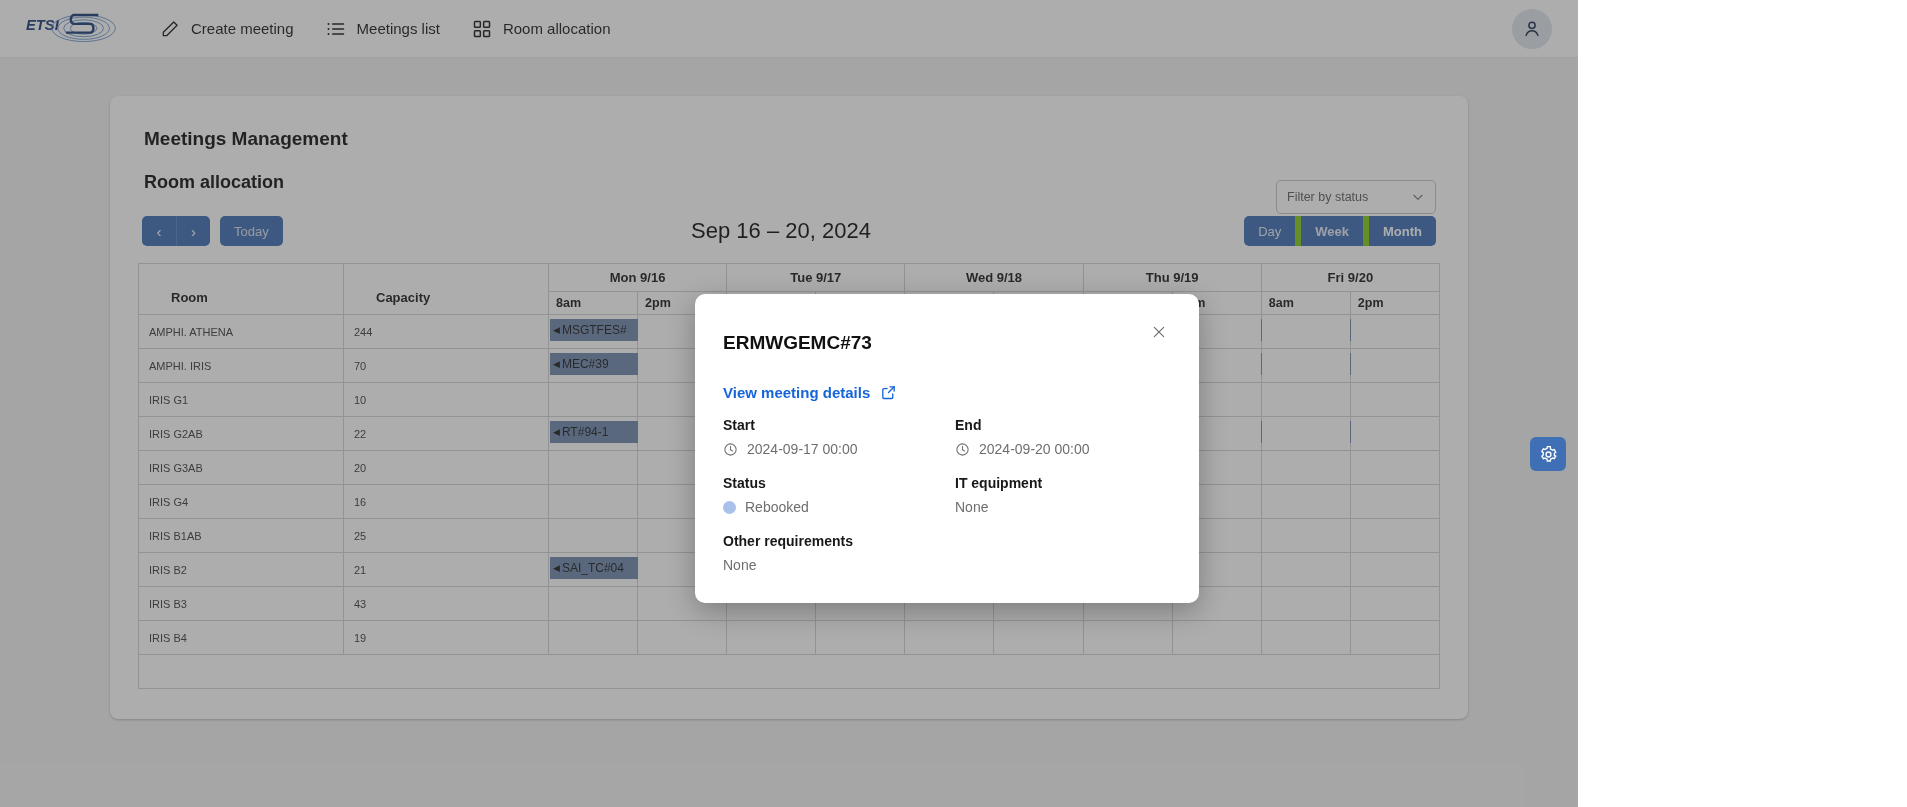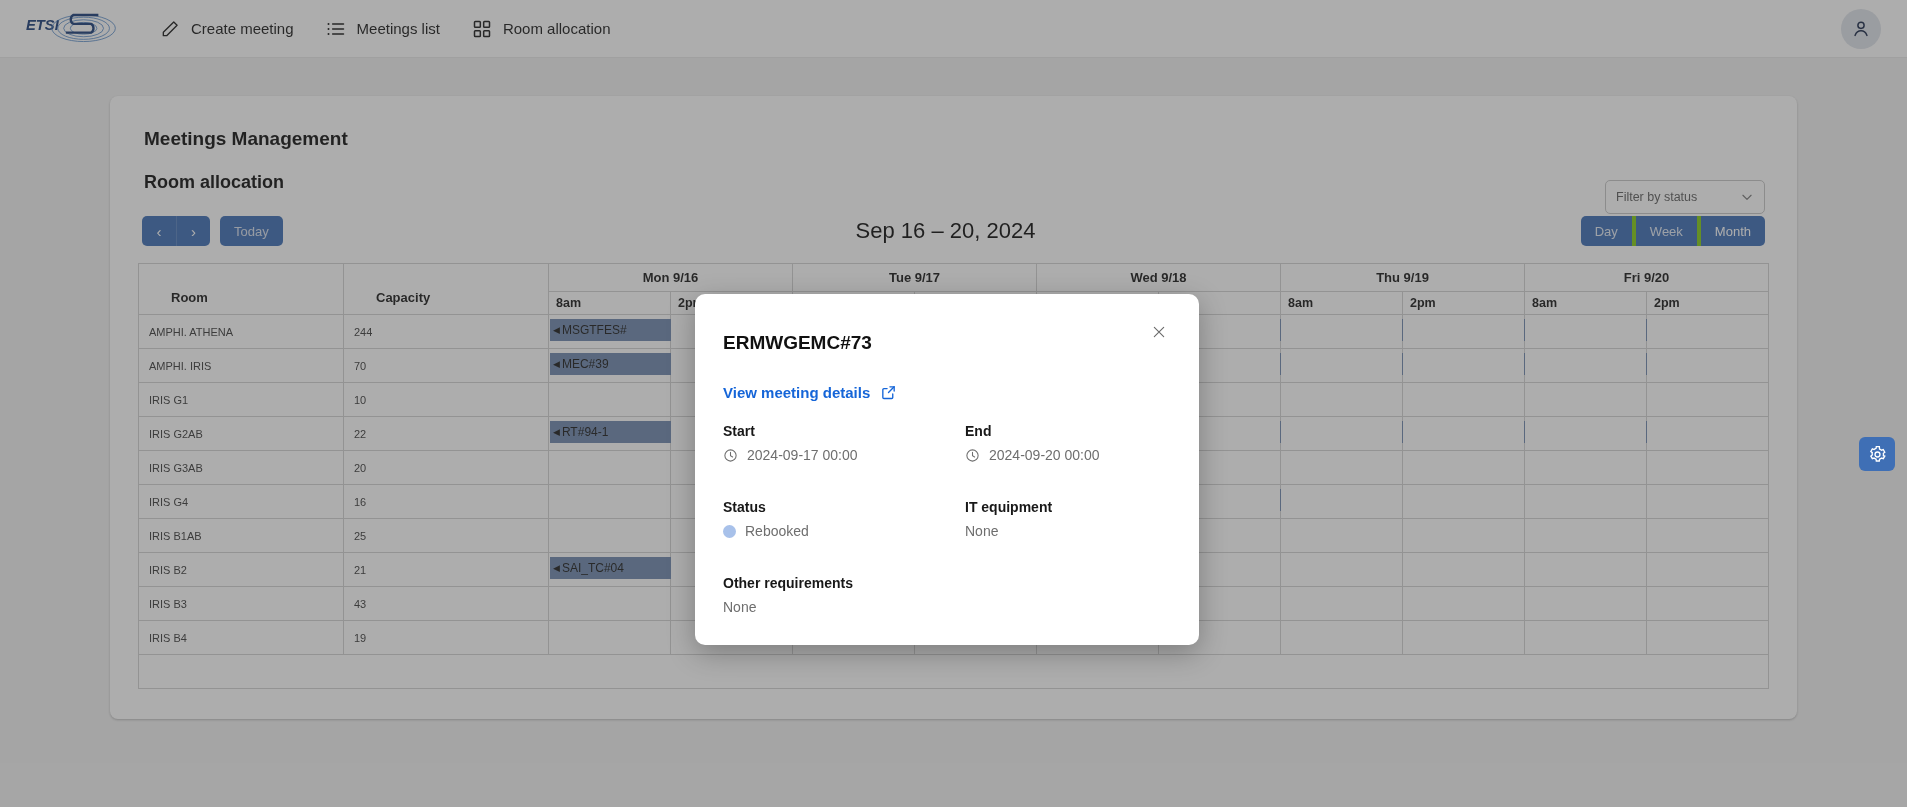--- a/index.html
+++ b/index.html
@@ -5,21 +5,21 @@
   * { box-sizing: border-box; }
   html, body {
     margin: 0; padding: 0;
     width: 1907px; height: 807px;
     overflow: hidden;
     font-family: "Liberation Sans", sans-serif;
     background: #ffffff;
   }
 
   
-  #page-root { position: relative; width: 1907px; height: 807px; background:#a21caf; }
+  #page-root { position: relative; width: 1578px; height: 807px; background:#a21caf; }
   #scrim {
     position: absolute; inset: 0;
     background: rgba(60,60,60,0.42);
     z-index: 500;
   }
 
   
   .topnav {
     position: relative; z-index: 1;
     height: 58px; width: 100%;
@@ -97,21 +97,21 @@
   .cal-title {
     position:absolute; left:0; right:16px; text-align:center;
     font-size: 22px; font-weight: normal; color:#0d0d0d;
     pointer-events:none;
   }
   .view-switch {
     margin-left:auto; display:flex; border-radius:5px; overflow:hidden;
   }
   .view-switch .btn { padding: 0 14px; color:#e3eaf5; }
   .view-switch .btn.active { color:#ffffff; }
-  .view-switch .btn + .btn { border-left: 4px solid #84cc16; }
+  .view-switch .btn + .btn { border-left: 6px solid #84cc16; font-weight: bold; }
 
   
   .cal {
     border: 1px solid #d2d2d2;
     border-collapse: collapse;
     width: 100%;
     table-layout: fixed;
     font-size: 13px;
     color: #3d3d3d;
   }
@@ -166,22 +166,22 @@
     margin-left:auto; width:24px; height:24px; cursor:pointer;
     display:flex; align-items:center; justify-content:center;
     color:#6b6b6b; font-size: 19px; line-height:1;
   }
   .modal-link {
     margin-top: 30px;
     display:flex; align-items:center; gap:10px;
     color:#1565d8; font-weight:bold; font-size: 15px; cursor:pointer;
   }
   .modal-grid {
-    margin-top: 22px;
-    display:grid; grid-template-columns: 1fr 1fr; row-gap: 18px; column-gap: 16px; gap: 36px;
+    margin-top: 16px;
+    display:grid; grid-template-columns: 1fr 1fr; row-gap: 18px; column-gap: 16px;
   }
   .fld-label { font-size: 14px; font-weight: bold; color:#181818; margin-bottom: 8px; }
   .fld-value { font-size: 14px; color:#6e6e6e; display:flex; align-items:center; gap:9px; }
   .dot-status {
     width: 13px; height: 13px; border-radius:50%;
     background:#a8c1ea; display:block; flex:none;
   }
   svg { display:block; }
 </style>
 </head>

